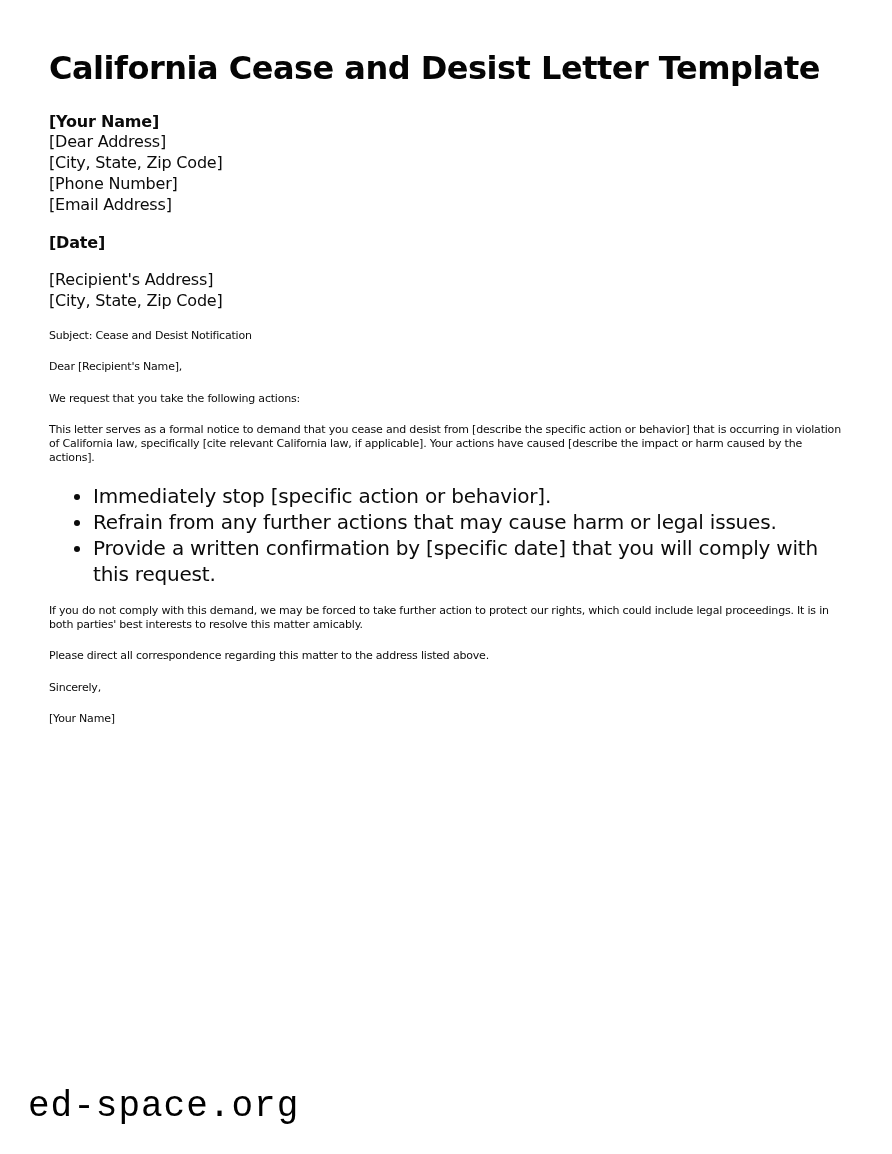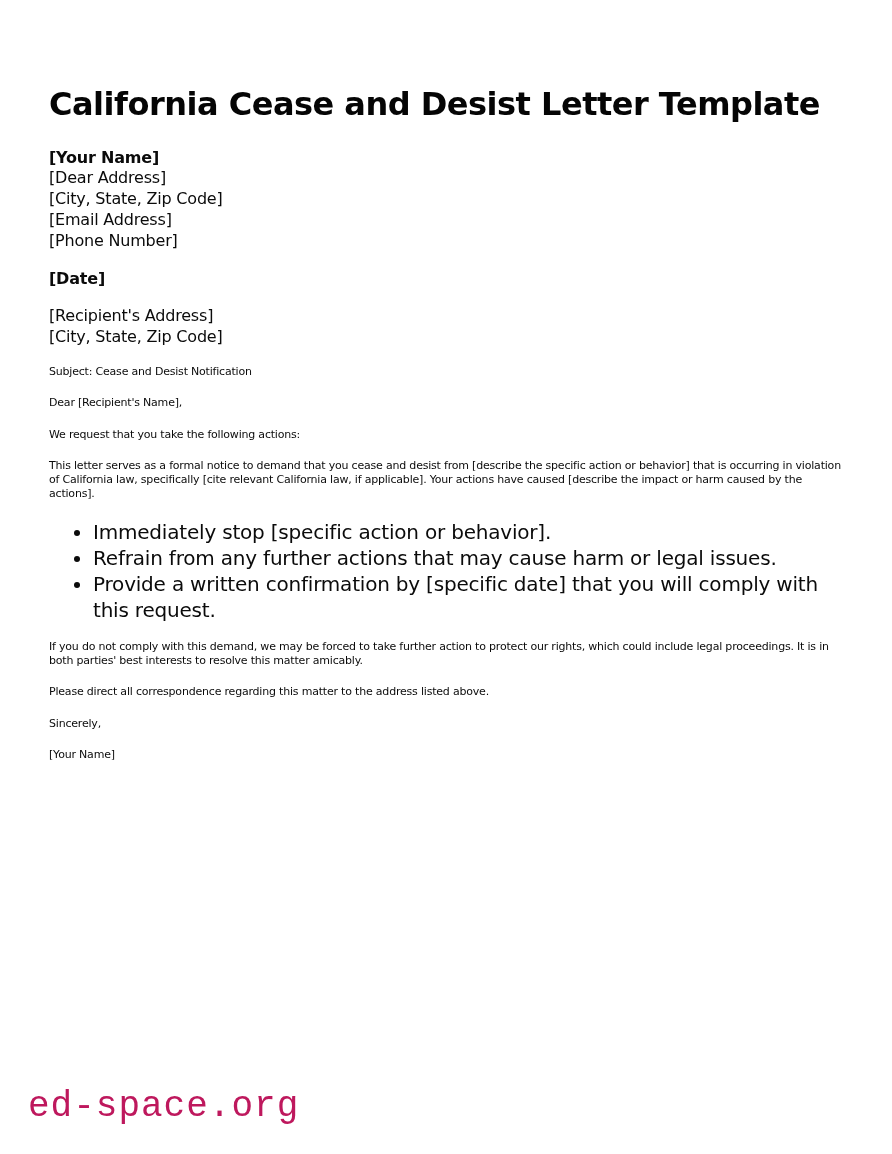--- a/index.html
+++ b/index.html
@@ -11,21 +11,21 @@
   body {
     width: 892px;
     height: 1154px;
     position: relative;
     font-family: "DejaVu Sans", "Liberation Sans", sans-serif;
     color: #0b0b0b;
     overflow: hidden;
   }
 
   .page {
-    padding: 84px 49px 0 49px;
+    padding: 48px 49px 0 49px;
     width: 892px;
   }
 
   .content {
     max-width: 792px;
   }
 
   h1.doc-title {
     font-size: 32px;
     line-height: 1.3;
@@ -68,38 +68,38 @@
     list-style-type: disc;
   }
 
   .watermark {
     position: absolute;
     left: 28px;
     top: 1086px;
     font-family: "Liberation Mono", "DejaVu Sans Mono", monospace;
     font-size: 36px;
     letter-spacing: 1px;
-    color: #be185d;
+    color: #000000;
     font-weight: normal;
   }
 </style>
 </head>
 <body>
 
 <div class="page">
   <div class="content">
 
     <h1 class="doc-title">California Cease and Desist Letter Template</h1>
 
     <div class="block">
       <div class="line bold">[Your Name]</div>
       <div class="line">[Dear Address]</div>
       <div class="line">[City, State, Zip Code]</div>
+      <div class="line">[Phone Number]</div>
       <div class="line">[Email Address]</div>
-      <div class="line">[Phone Number]</div>
     </div>
 
     <div class="block">
       <div class="line bold">[Date]</div>
     </div>
 
     <div class="block">
       <div class="line">[Recipient's Address]</div>
       <div class="line">[City, State, Zip Code]</div>
     </div>

